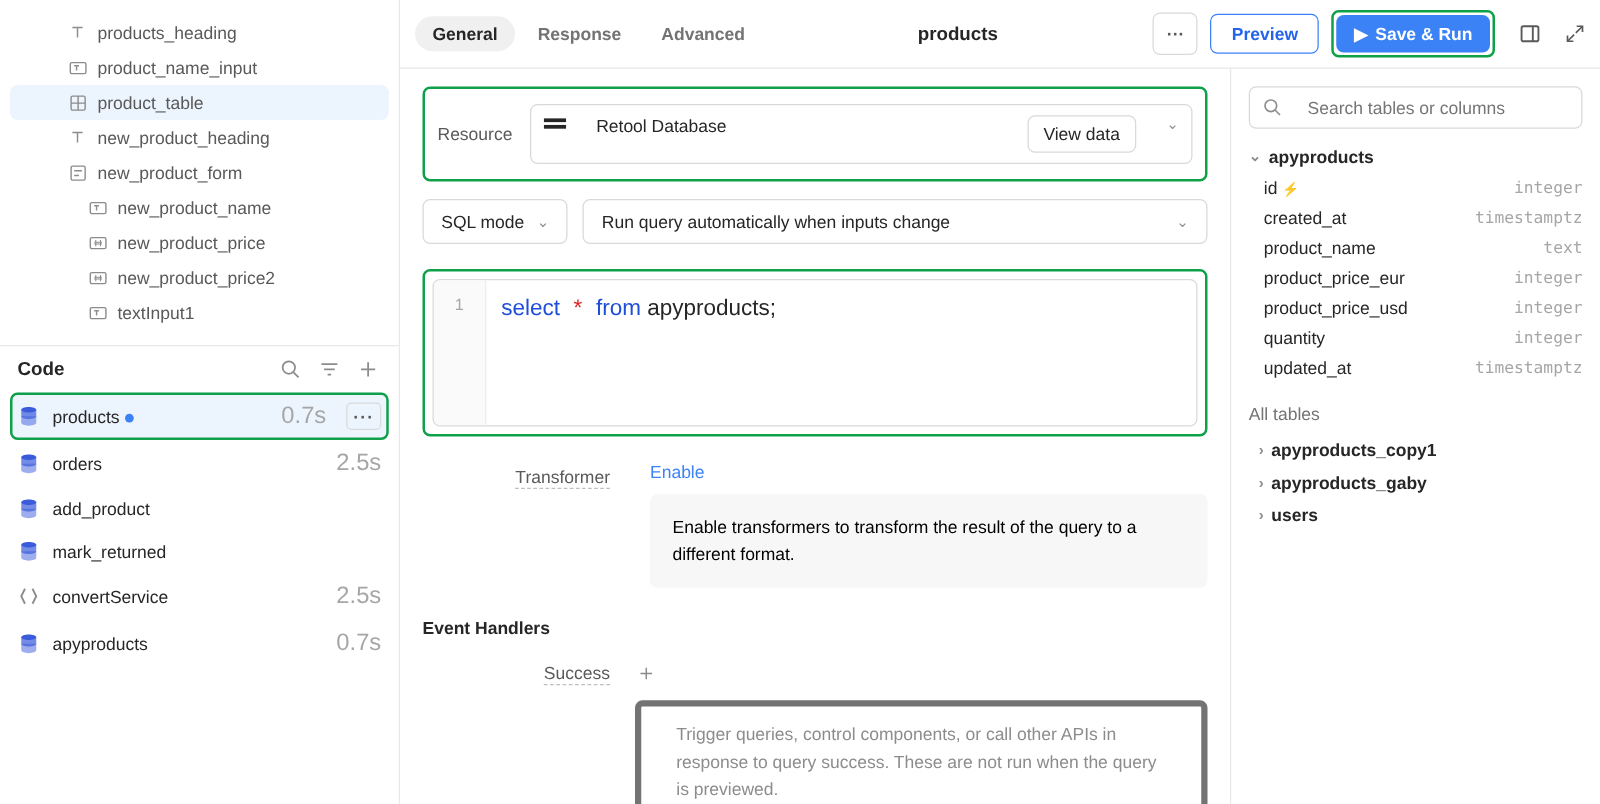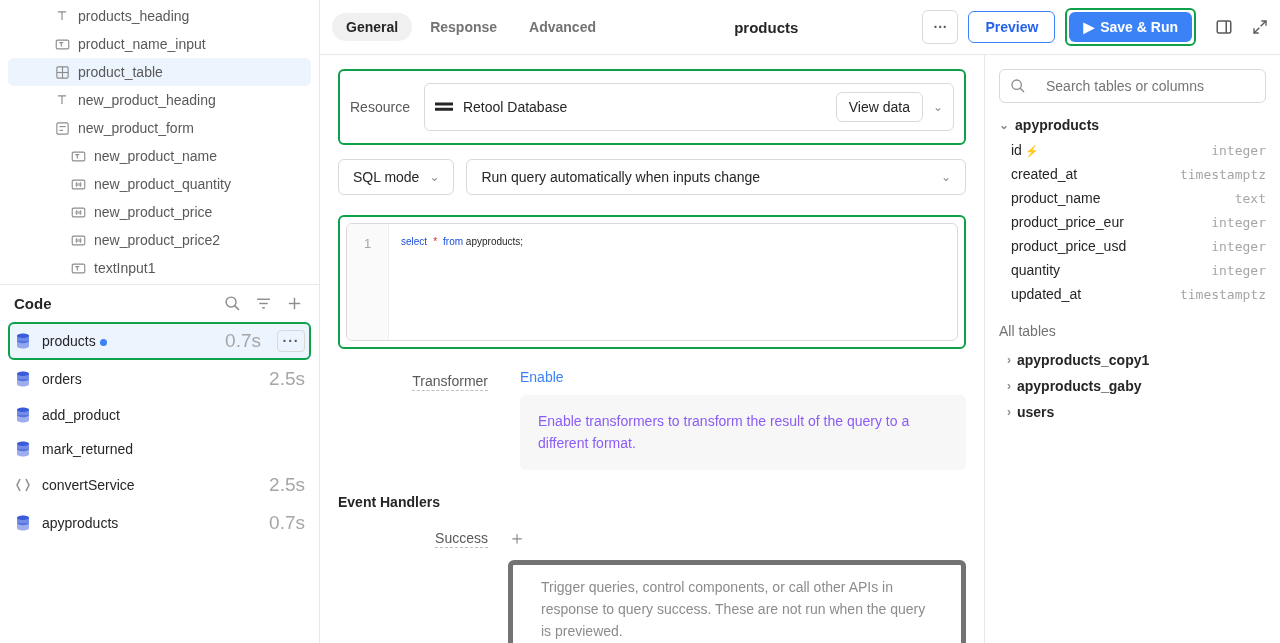--- a/index.html
+++ b/index.html
@@ -1,19 +1,19 @@
 <!DOCTYPE html>
 <html><head>
 <meta charset="utf-8">
 <style>
 * { margin: 0; padding: 0; box-sizing: border-box; font-family: -apple-system, BlinkMacSystemFont, "Segoe UI", Helvetica, Arial, sans-serif; }
 body { width: 1280px; height: 643px; background: #fff; color: #262626; font-size: 14px; overflow: hidden; }
 .app { display: flex; height: 643px; }
 .left-panel { width: 320px; border-right: 1px solid #e8e8e8; display: flex; flex-direction: column; }
-.component-tree { flex: 0 0 auto; padding: 2px 0; overflow: hidden; }
+.component-tree { flex: 0 0 auto; padding: 12px 0; overflow: hidden; }
 .tree-item { display: flex; align-items: center; padding: 6px 10px 6px 54px; gap: 8px; color: #595959; cursor: pointer; }
 .tree-item.depth1 { padding-left: 70px; }
 .tree-item.selected { background: #ecf4fe; border-radius: 6px; margin: 0 8px; padding-left: 46px; }
 .tree-icon { width: 16px; display: inline-flex; justify-content: center; color: #8c8c8c; }
 .tree-label { color: #595959; }
 .code-section { border-top: 1px solid #e8e8e8; flex: 1; display: flex; flex-direction: column; }
 .code-header { display: flex; align-items: center; justify-content: space-between; padding: 10px 16px 10px 14px; font-weight: 600; font-size: 15px; }
 .code-tools { display: flex; gap: 14px; color: #8c8c8c; }
 .code-list-item { display: flex; align-items: center; padding: 8px 14px; gap: 10px; cursor: pointer; }
 .code-list-item .name { color: #262626; flex: 1; }
@@ -31,37 +31,37 @@
 .title { flex: 1; text-align: center; font-weight: 600; font-size: 15px; }
 .icon-btn-sq { width: 36px; height: 34px; border: 1px solid #d9d9d9; border-radius: 6px; display: inline-flex; align-items: center; justify-content: center; color: #595959; cursor: pointer; font-weight: 700; }
 .preview-btn { padding: 7px 16px; border: 1px solid #3b82f6; color: #2563eb; border-radius: 6px; font-weight: 600; cursor: pointer; }
 .save-btn { padding: 7px 14px; background: #3b82f6; color: #fff; border-radius: 6px; font-weight: 600; cursor: pointer; display: inline-flex; align-items: center; gap: 6px; position: relative; }
 .highlight-box { border: 2px solid #0fa04a; border-radius: 6px; padding: 2px; }
 .save-wrapper { display: inline-flex; }
 .content { display: flex; flex: 1; min-height: 0; }
 .query-panel { flex: 1; padding: 14px 18px; overflow-y: auto; }
 .resource-row { display: flex; align-items: center; gap: 14px; border: 2px solid #0fa04a; border-radius: 6px; padding: 12px 10px; margin-bottom: 14px; }
 .resource-label { color: #595959; font-weight: 500; }
-.resource-select { flex: 1; display: flex; align-items: center; border: 1px solid #d9d9d9; border-radius: 6px; padding: 8px 10px; gap: 10px; }
+.resource-select { flex: 1; display: flex; border: 1px solid #d9d9d9; border-radius: 6px; padding: 8px 10px; gap: 24px; }
 .resource-select .name { flex: 1; }
 .view-data { border: 1px solid #d9d9d9; border-radius: 6px; padding: 6px 12px; display: inline-flex; align-items: center; gap: 8px; margin-right: 0; }
 .mode-row { display: flex; gap: 12px; margin-bottom: 20px; }
 .dropdown { border: 1px solid #d9d9d9; border-radius: 6px; padding: 9px 14px; display: inline-flex; align-items: center; gap: 10px; color: #262626; cursor: pointer; }
 .dropdown.wide { flex: 1; justify-content: space-between; }
 .editor-wrap { border: 2px solid #0fa04a; border-radius: 6px; padding: 6px; margin-bottom: 20px; }
 .editor { border: 1px solid #d9d9d9; border-radius: 6px; height: 118px; display: flex; overflow: hidden; }
 .gutter { width: 42px; background: #fafafa; border-right: 1px solid #eee; padding-top: 12px; text-align: center; color: #a6a6a6; font-family: ui-monospace, SFMono-Regular, Menlo, monospace; font-size: 13px; }
-.code-area { padding: 12px; font-family: ui-monospace, SFMono-Regular, Menlo, monospace; font-size: 10px; }
+.code-area { padding: 12px; font-family: ui-monospace, SFMono-Regular, Menlo, monospace; font-size: 18px; }
 .kw { color: #1d4ed8; }
 .op { color: #dc2626; }
 .form-section { display: flex; gap: 32px; margin-bottom: 24px; }
 .form-label-col { width: 150px; text-align: right; padding-top: 4px; }
 .form-label { color: #595959; font-weight: 500; border-bottom: 1px dashed #bfbfbf; padding-bottom: 1px; display: inline; }
 .enable-link { color: #3b82f6; font-weight: 500; cursor: pointer; }
-.help-box { background: #f7f7f7; border-radius: 6px; padding: 16px 18px; color: #8b5cf6; margin-top: 10px; line-height: 1.55; }
+.help-box { background: #f7f7f7; border-radius: 6px; padding: 16px 18px; color: #000000; margin-top: 10px; line-height: 1.55; }
 .section-title { font-weight: 700; margin: 8px 0 16px; color: #262626; }
 .handler-row { display: flex; gap: 20px; align-items: flex-start; margin-bottom: 6px; }
 .handler-body { flex: 1; }
 .plus { color: #8c8c8c; font-size: 18px; cursor: pointer; }
 .trigger-box { border: 5px solid #737373; border-radius: 6px; padding: 12px 28px; color: #8c8c8c; line-height: 1.55; margin-top: 10px; }
 .right-panel { width: 296px; border-left: 1px solid #e8e8e8; display: flex; flex-direction: column; }
 .search-box { margin: 14px 14px 10px; border: 1px solid #d9d9d9; border-radius: 6px; display: flex; align-items: center; padding: 8px 10px; gap: 20px; color: #8c8c8c; }
 .search-box input { border: none; outline: none; flex: 1; font-size: 14px; color: #595959; }
 .rp-section-head { display: flex; align-items: center; justify-content: space-between; padding: 10px 14px 6px; color: #737373; }
 .rp-heading { font-weight: 500; color: #737373; display: inline-flex; align-items: center; gap: 6px; }
@@ -136,29 +136,20 @@
           </span>
           <span class="tree-label">new_product_name</span>
         </div>
         <div class="tree-item depth1">
           <span class="tree-icon">
             <svg width="15" height="15" viewBox="0 0 24 24" stroke="#8c8c8c" stroke-width="1.8" fill="none">
               <rect x="2" y="5" width="20" height="14" rx="2"></rect>
               <path d="M9 8v8M15 8v8M7 11h10M7 13h10" stroke-width="1.3"></path>
             </svg>
           </span>
-          <span class="tree-label">new_product_quantity</span>
-        </div>
-        <div class="tree-item depth1">
-          <span class="tree-icon">
-            <svg width="15" height="15" viewBox="0 0 24 24" stroke="#8c8c8c" stroke-width="1.8" fill="none">
-              <rect x="2" y="5" width="20" height="14" rx="2"></rect>
-              <path d="M9 8v8M15 8v8M7 11h10M7 13h10" stroke-width="1.3"></path>
-            </svg>
-          </span>
           <span class="tree-label">new_product_price</span>
         </div>
         <div class="tree-item depth1">
           <span class="tree-icon">
             <svg width="15" height="15" viewBox="0 0 24 24" stroke="#8c8c8c" stroke-width="1.8" fill="none">
               <rect x="2" y="5" width="20" height="14" rx="2"></rect>
               <path d="M9 8v8M15 8v8M7 11h10M7 13h10" stroke-width="1.3"></path>
             </svg>
           </span>
           <span class="tree-label">new_product_price2</span>

